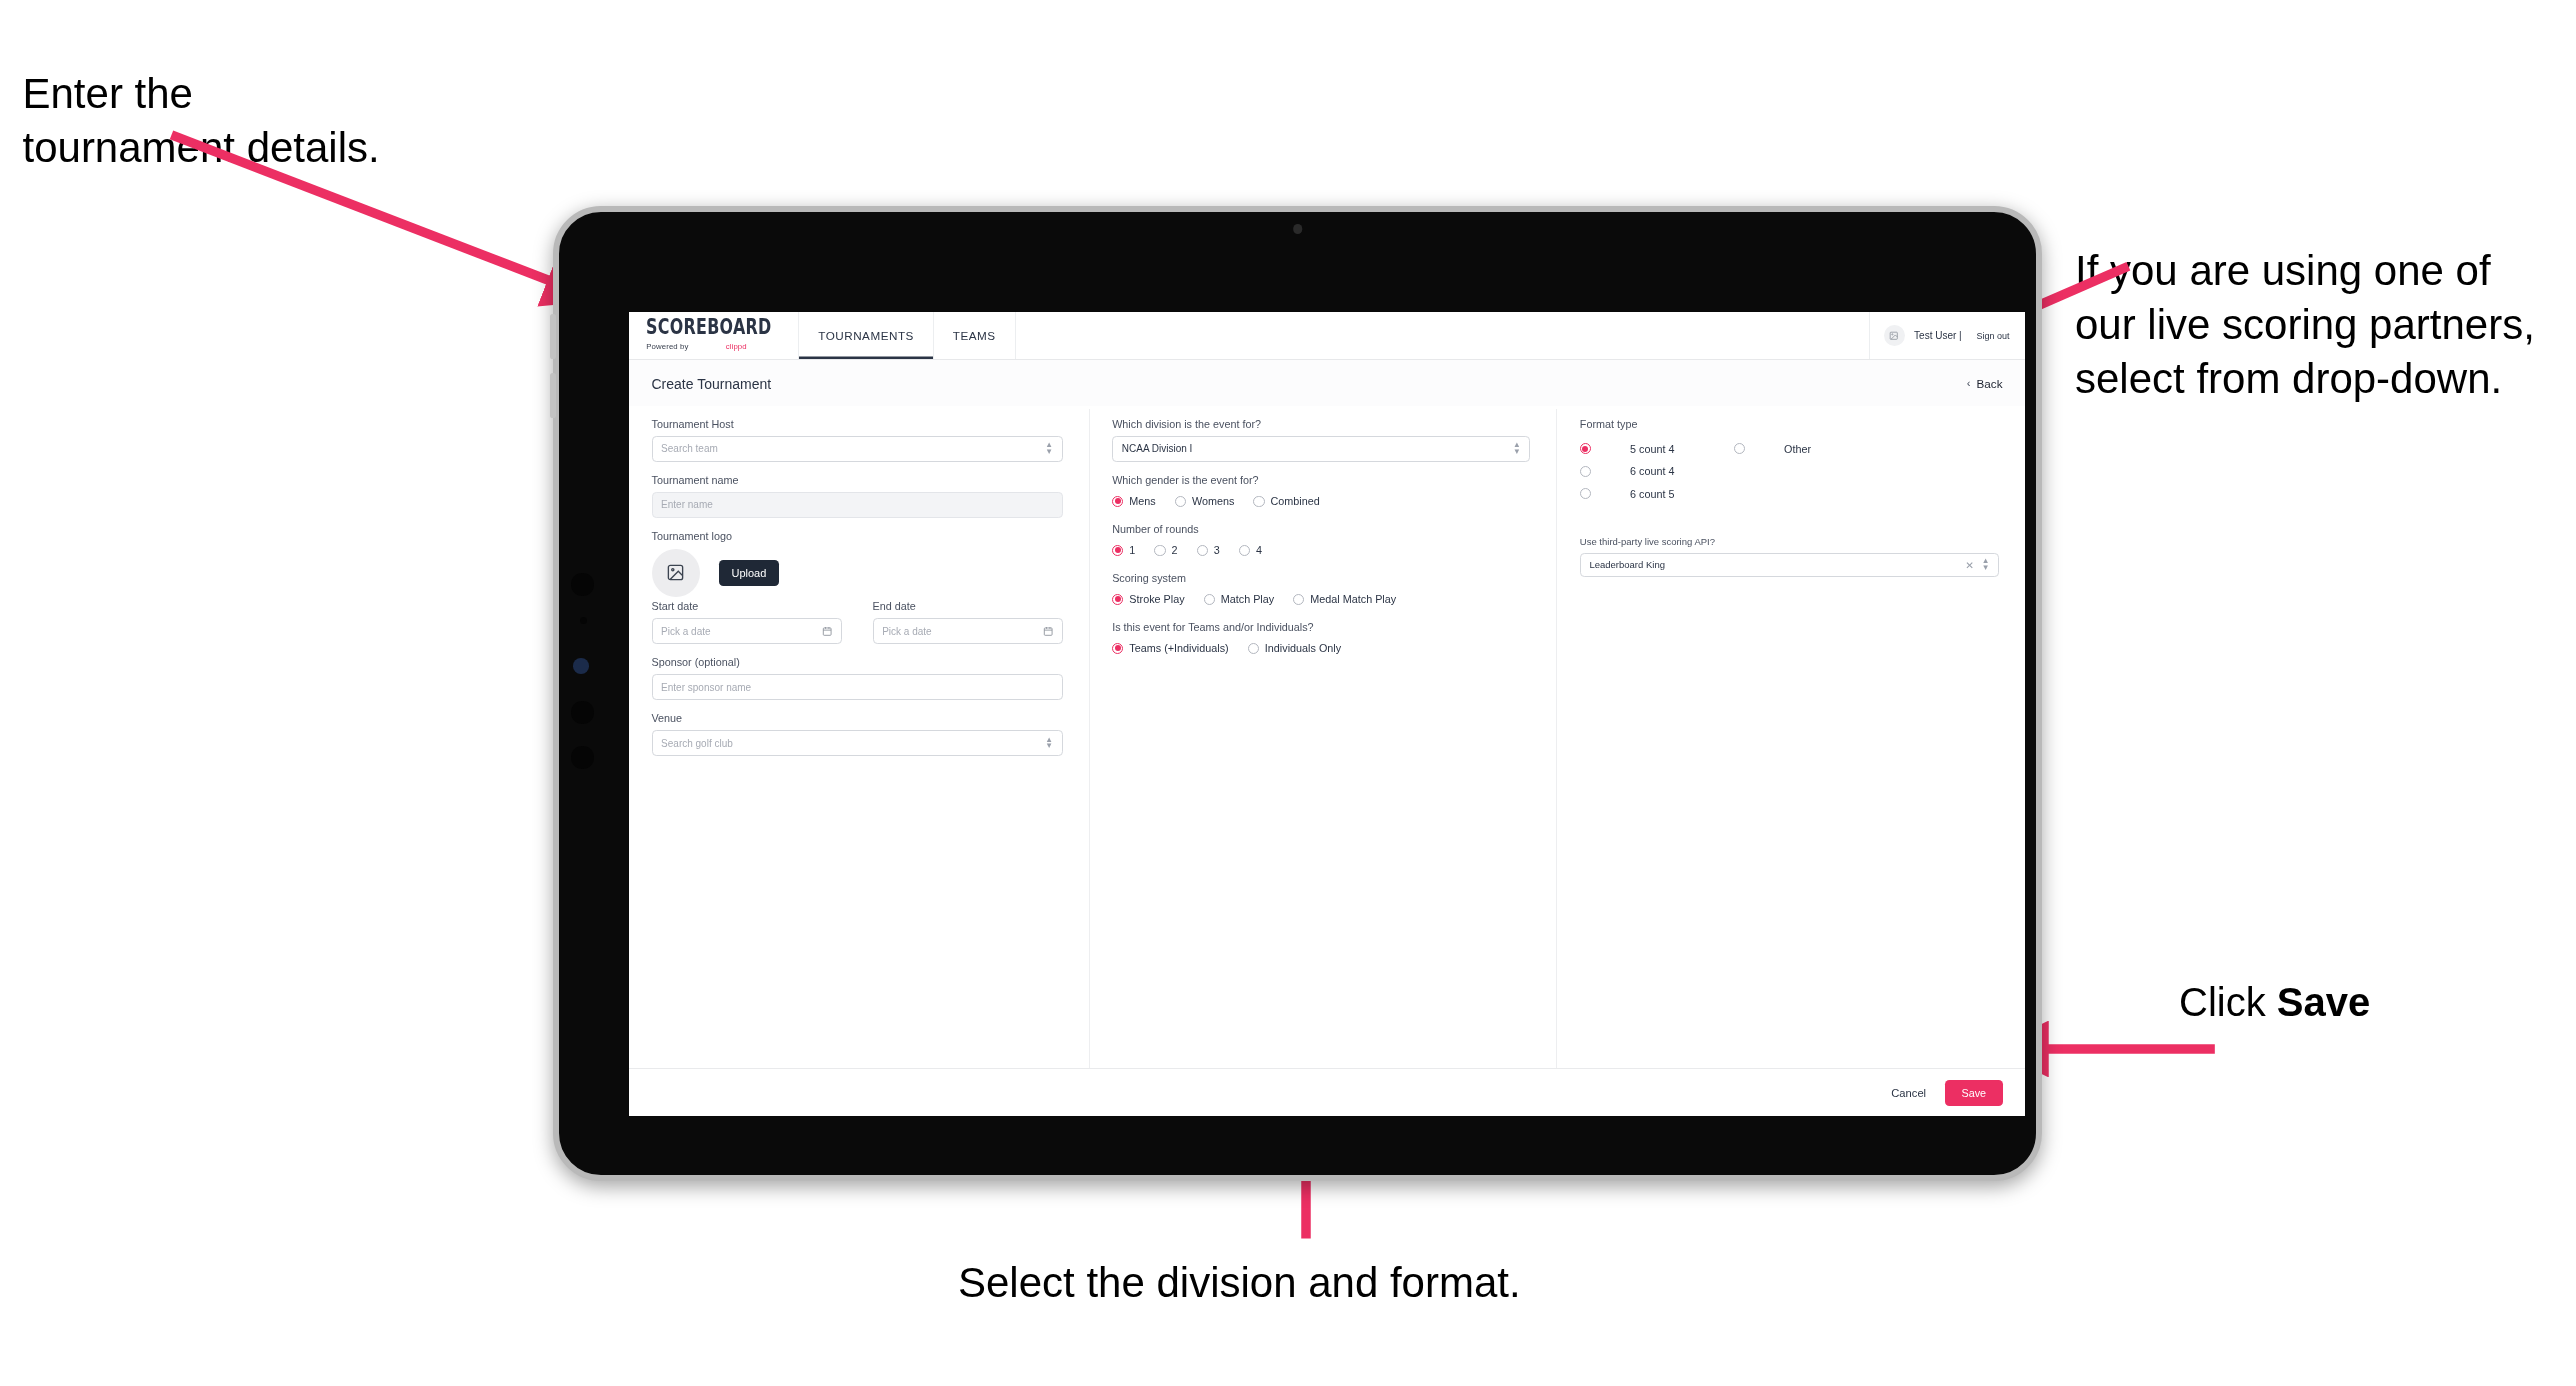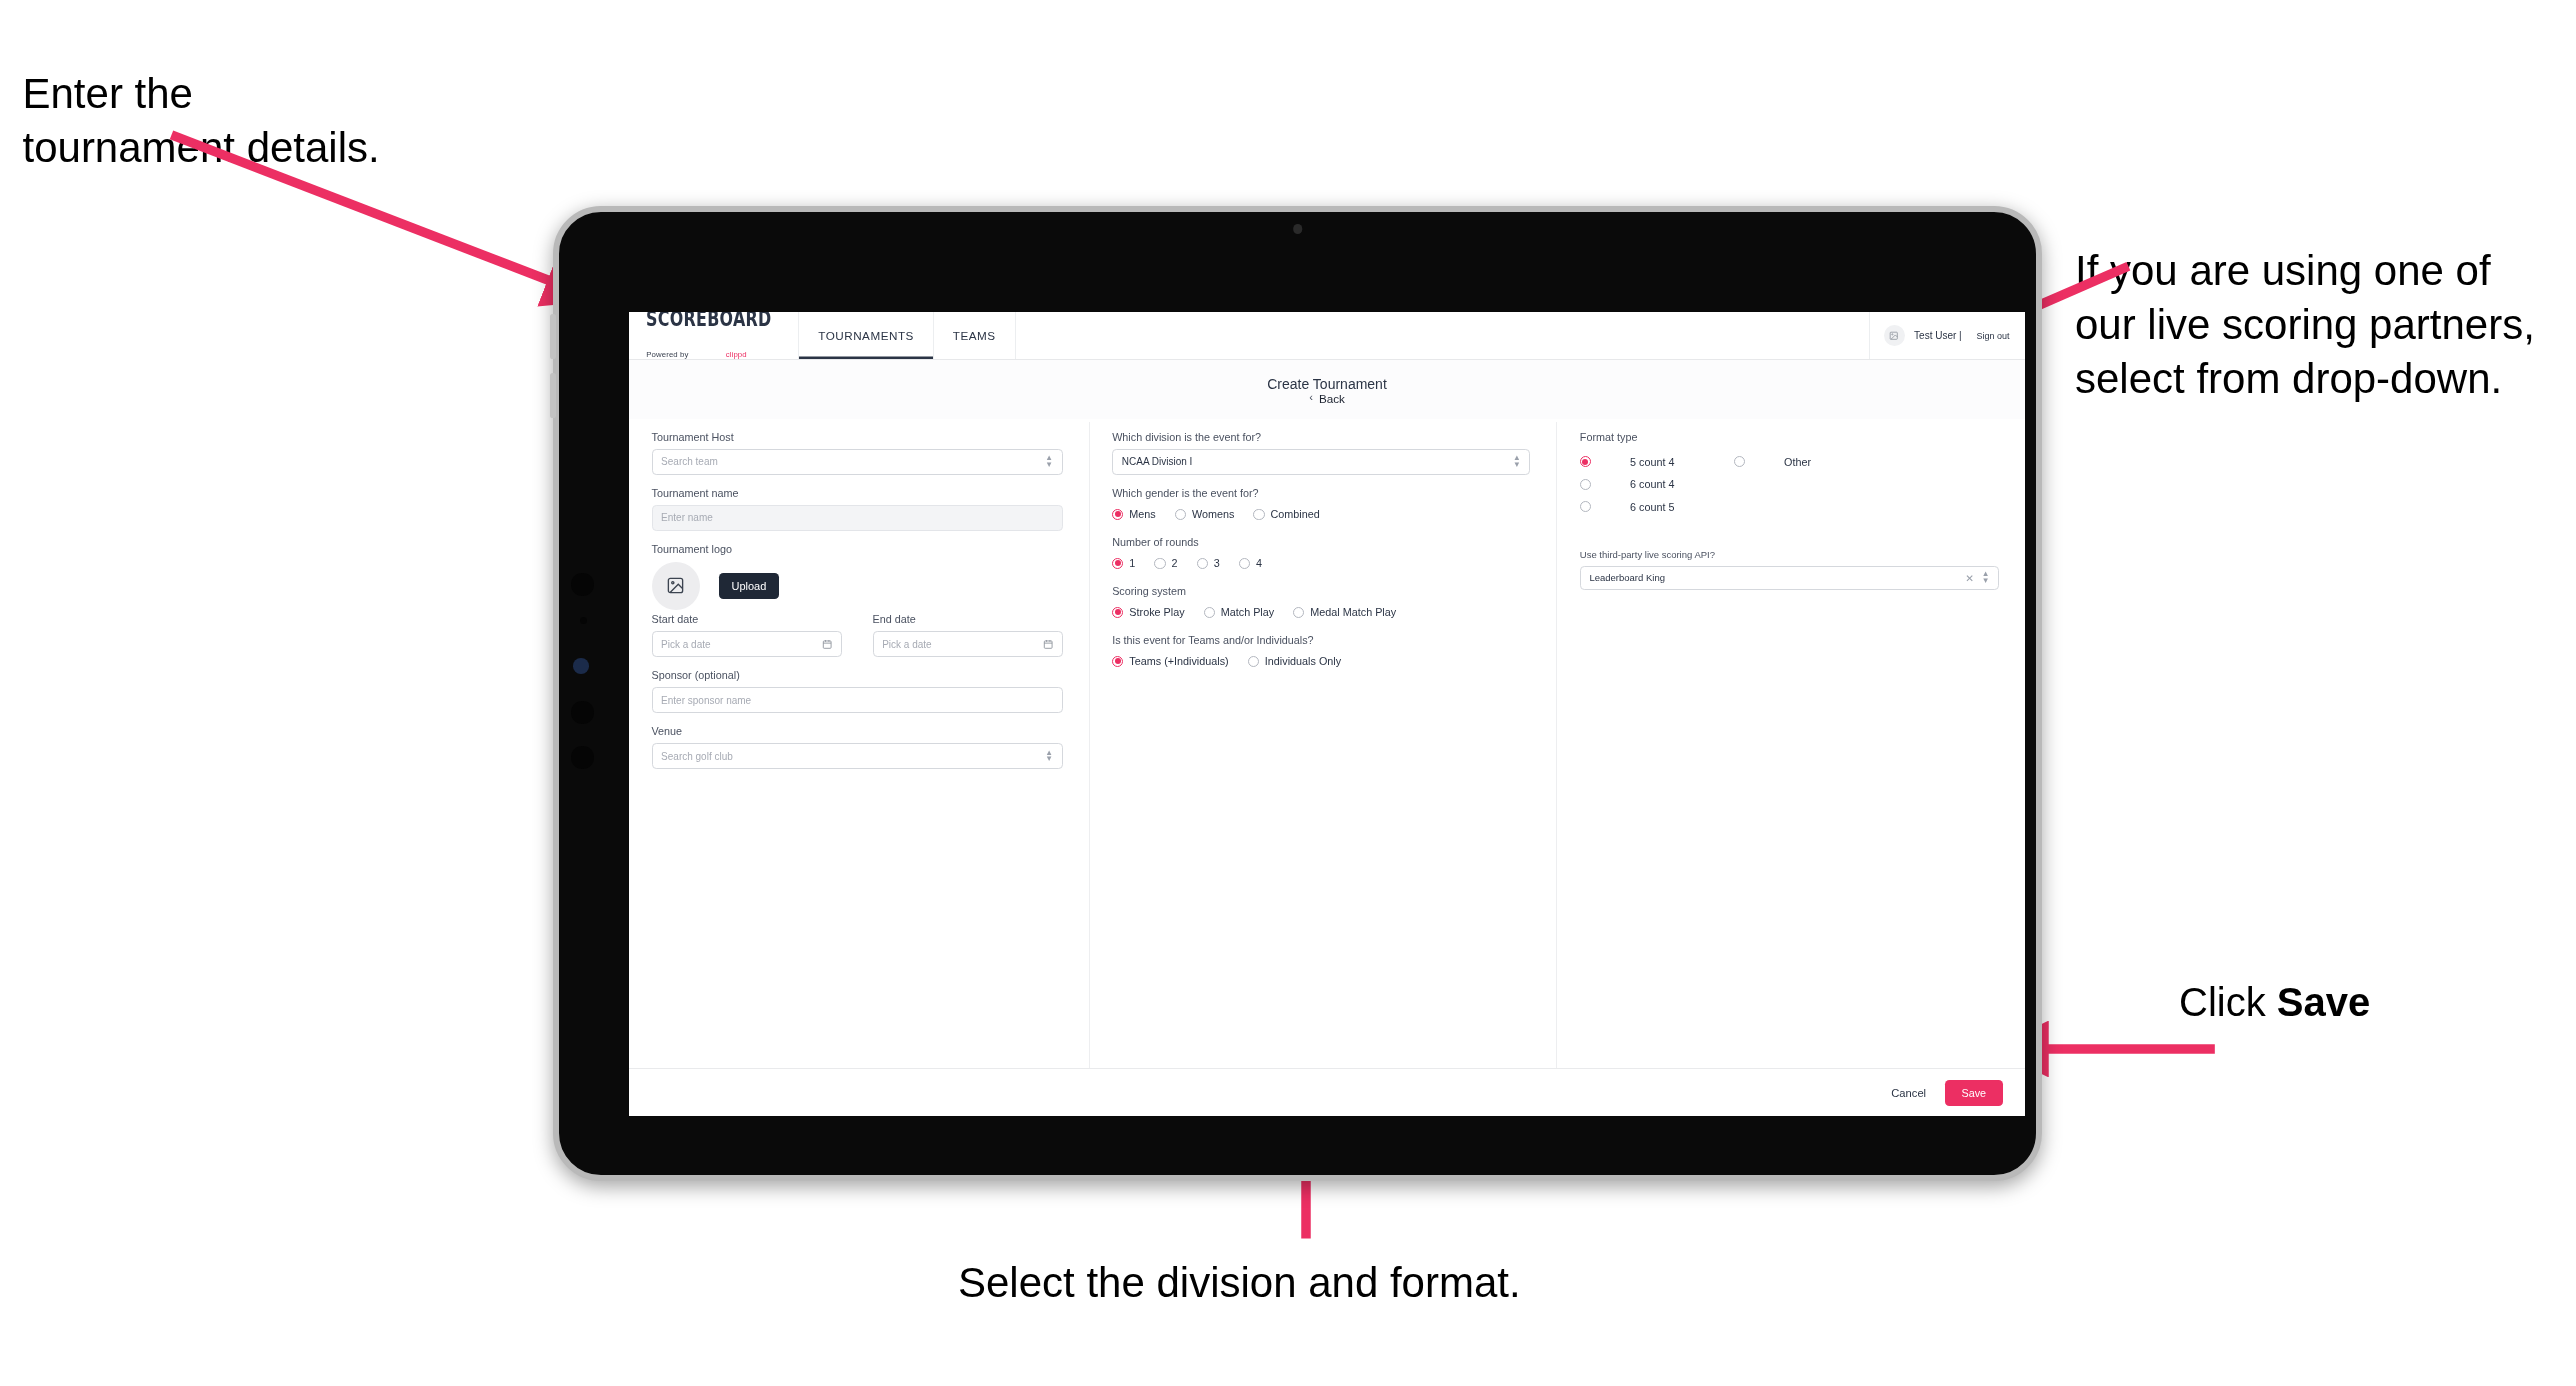--- a/index.html
+++ b/index.html
@@ -70,21 +70,21 @@
 
   
   #navbar {
     display:flex; align-items:stretch;
     height: 48px;
     background:#fff;
     border-bottom: 0.9px solid #e7e8ea;
     position: relative;
   }
   #brand {
-    display:flex; flex-direction:column; justify-content:space-between;
+    display:flex; flex-direction:column; justify-content:center;
     padding: 0 22.5px 0 17.3px;
     border-right: 0.9px solid #eceef0;
   }
   #brand-title {
     font-family: "DejaVu Sans", sans-serif;
     font-weight: 700;
     font-size: 16.4px;
     letter-spacing: 0.3px;
     color: #2b3445;
     line-height: 1;
@@ -112,21 +112,20 @@
 
   
   #page {
     background:#fcfcfd;
     height: calc(100% - 48px);
     display:flex; flex-direction:column;
   }
   #page-head {
     display:flex; align-items:center; justify-content:space-between;
     padding: 15.6px 22.5px 14px 22.5px;
-    flex-direction: column;
   }
   #page-title { font-size:14px; color:#2b3445; }
   #back-link { font-size:11.7px; color:#1d2330; display:flex; align-items:center; gap:6px; cursor:pointer;}
   #back-link .chev { font-size:11.2px; color:#454c5c; line-height:1;}
 
   #columns {
     flex:1;
     display:flex;
     padding: 3.5px 0 0 0;
     background:#fff;

